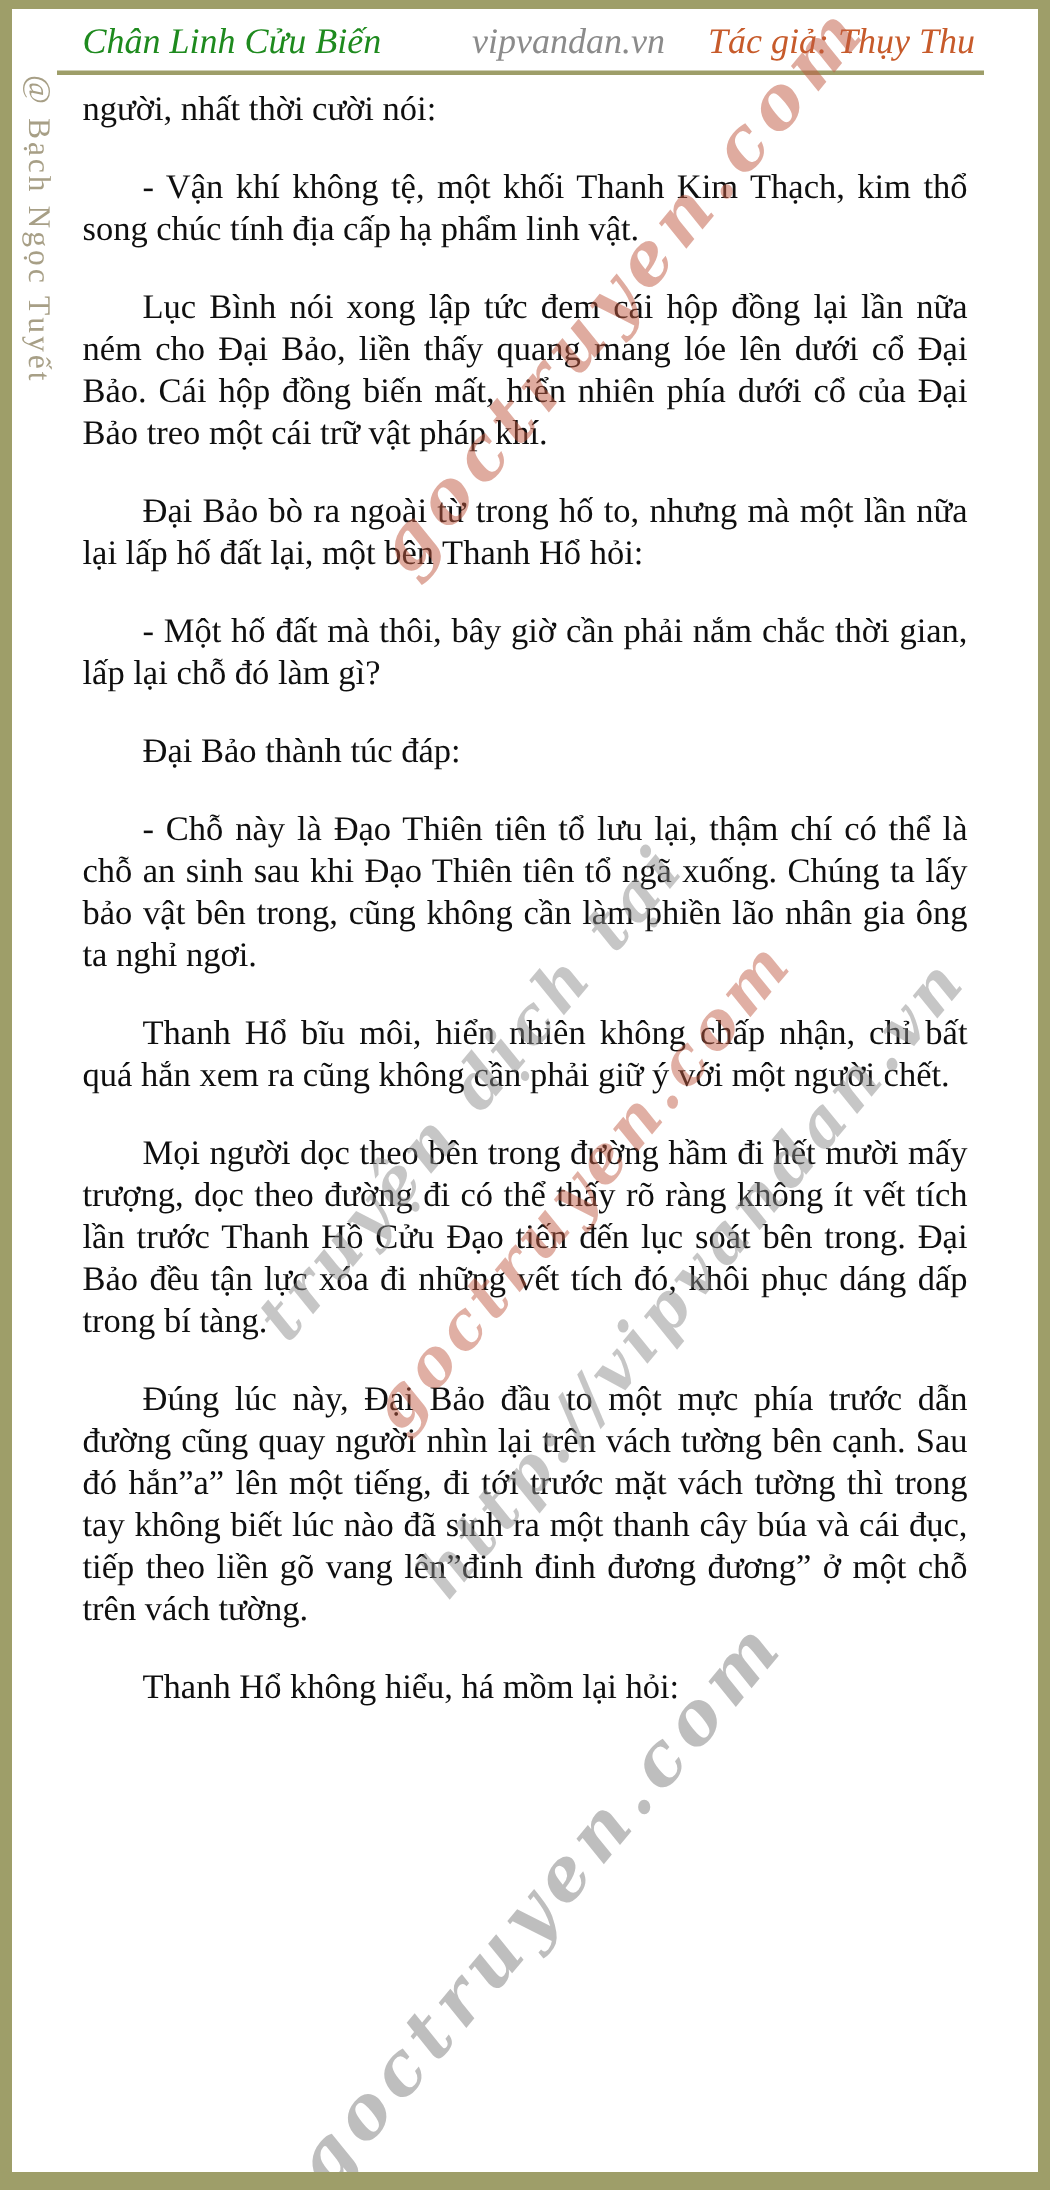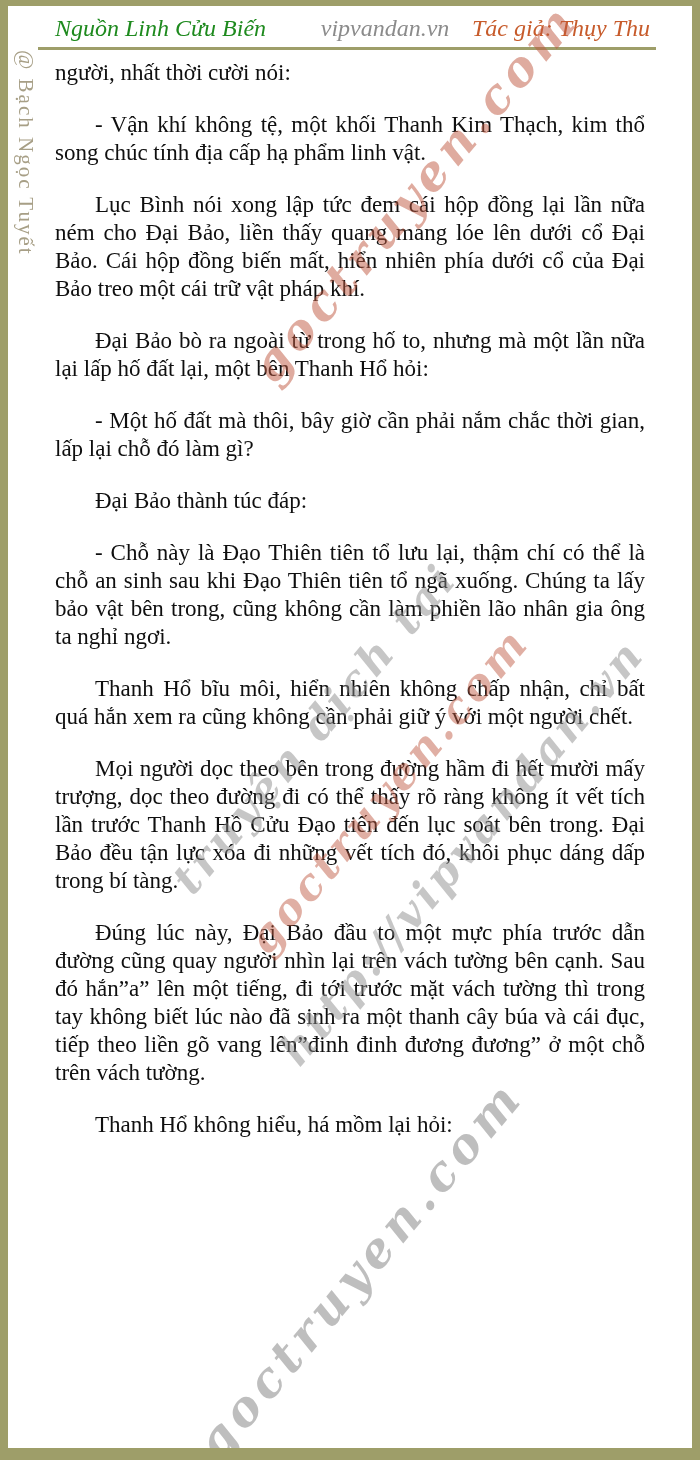--- a/index.html
+++ b/index.html
@@ -85,21 +85,21 @@
     color:var(--watermark-gray);opacity:0.55;
     transform:rotate(-50deg);
   }
 </style>
 </head>
 <body>
 
 <div class="page">
 
   <div class="header">
-    <span class="book-title">Nguồn Linh Cửu Biến</span>
+    <span class="book-title">Chân Linh Cửu Biến</span>
     <span class="site">vipvandan.vn</span>
     <span class="author">Tác giả: Thụy Thu</span>
   </div>
   <div class="rule"></div>
 
   <div class="sidebar-credit">@ Bạch Ngọc Tuyết</div>
 
   <div class="body-text">
       <p class="no-indent">người, nhất thời cười nói:</p>
       <p>- Vận khí không tệ, một khối Thanh Kim Thạch, kim thổ song chúc tính địa cấp hạ phẩm linh vật.</p>

